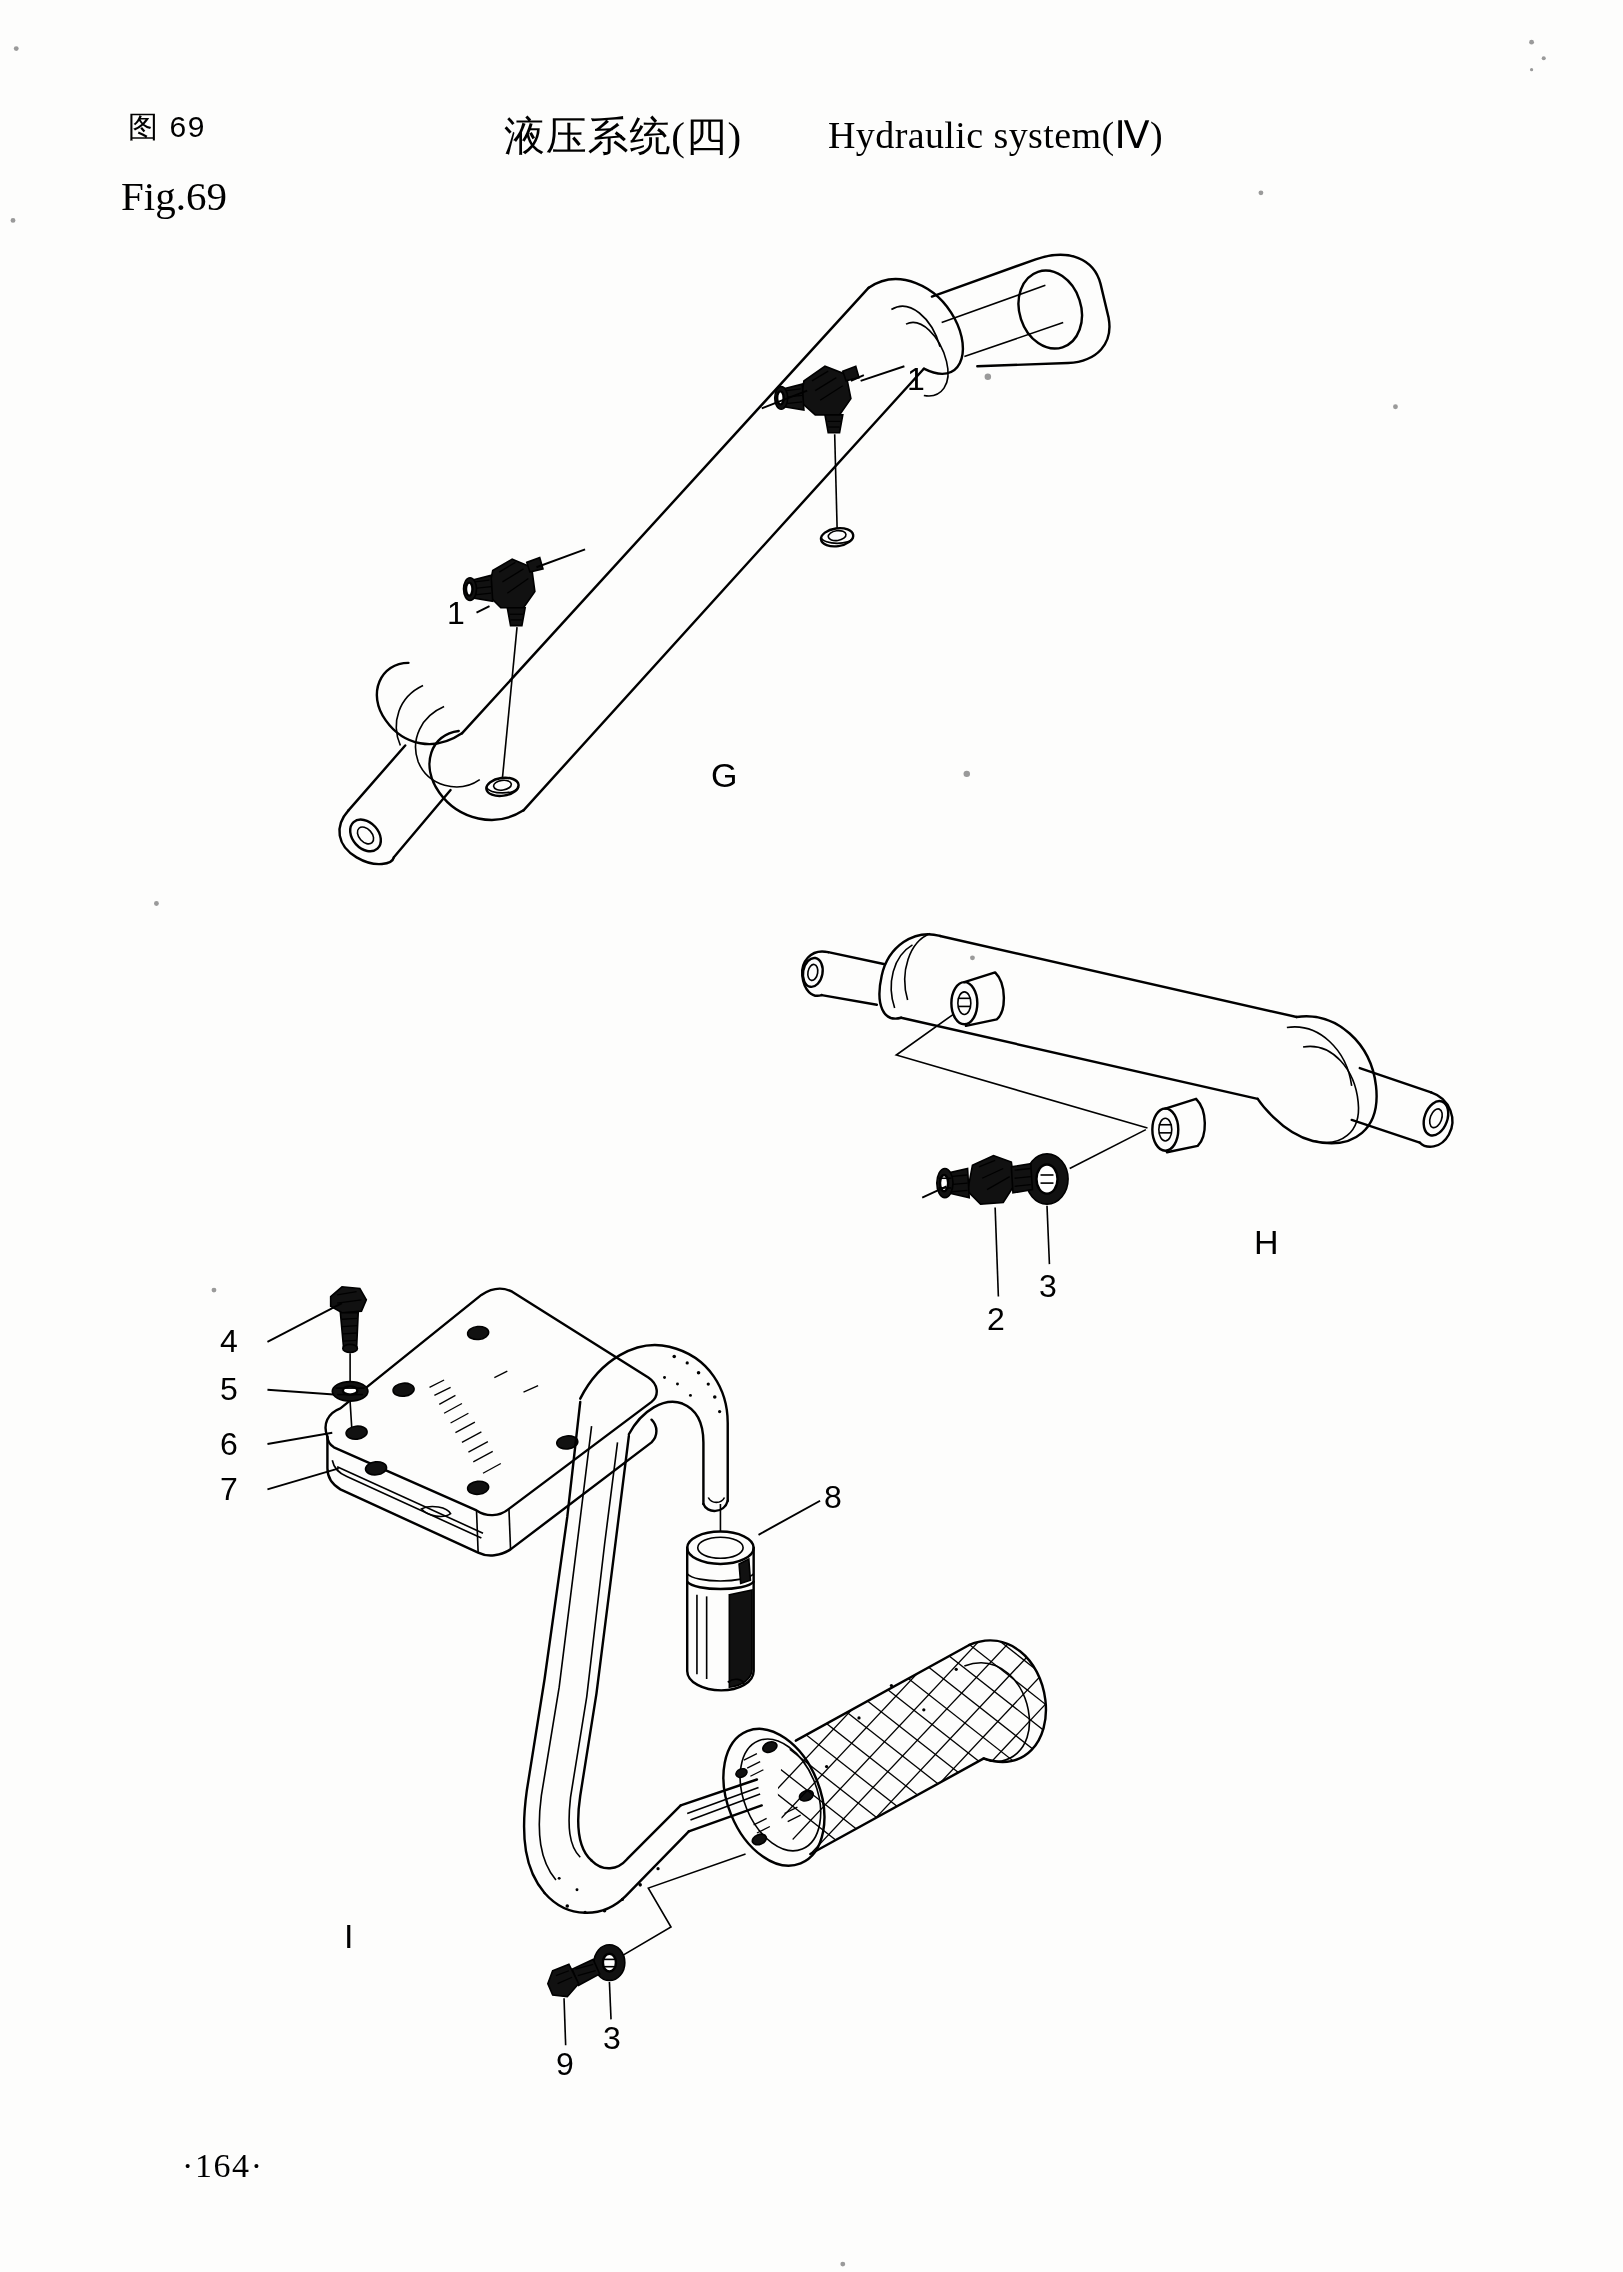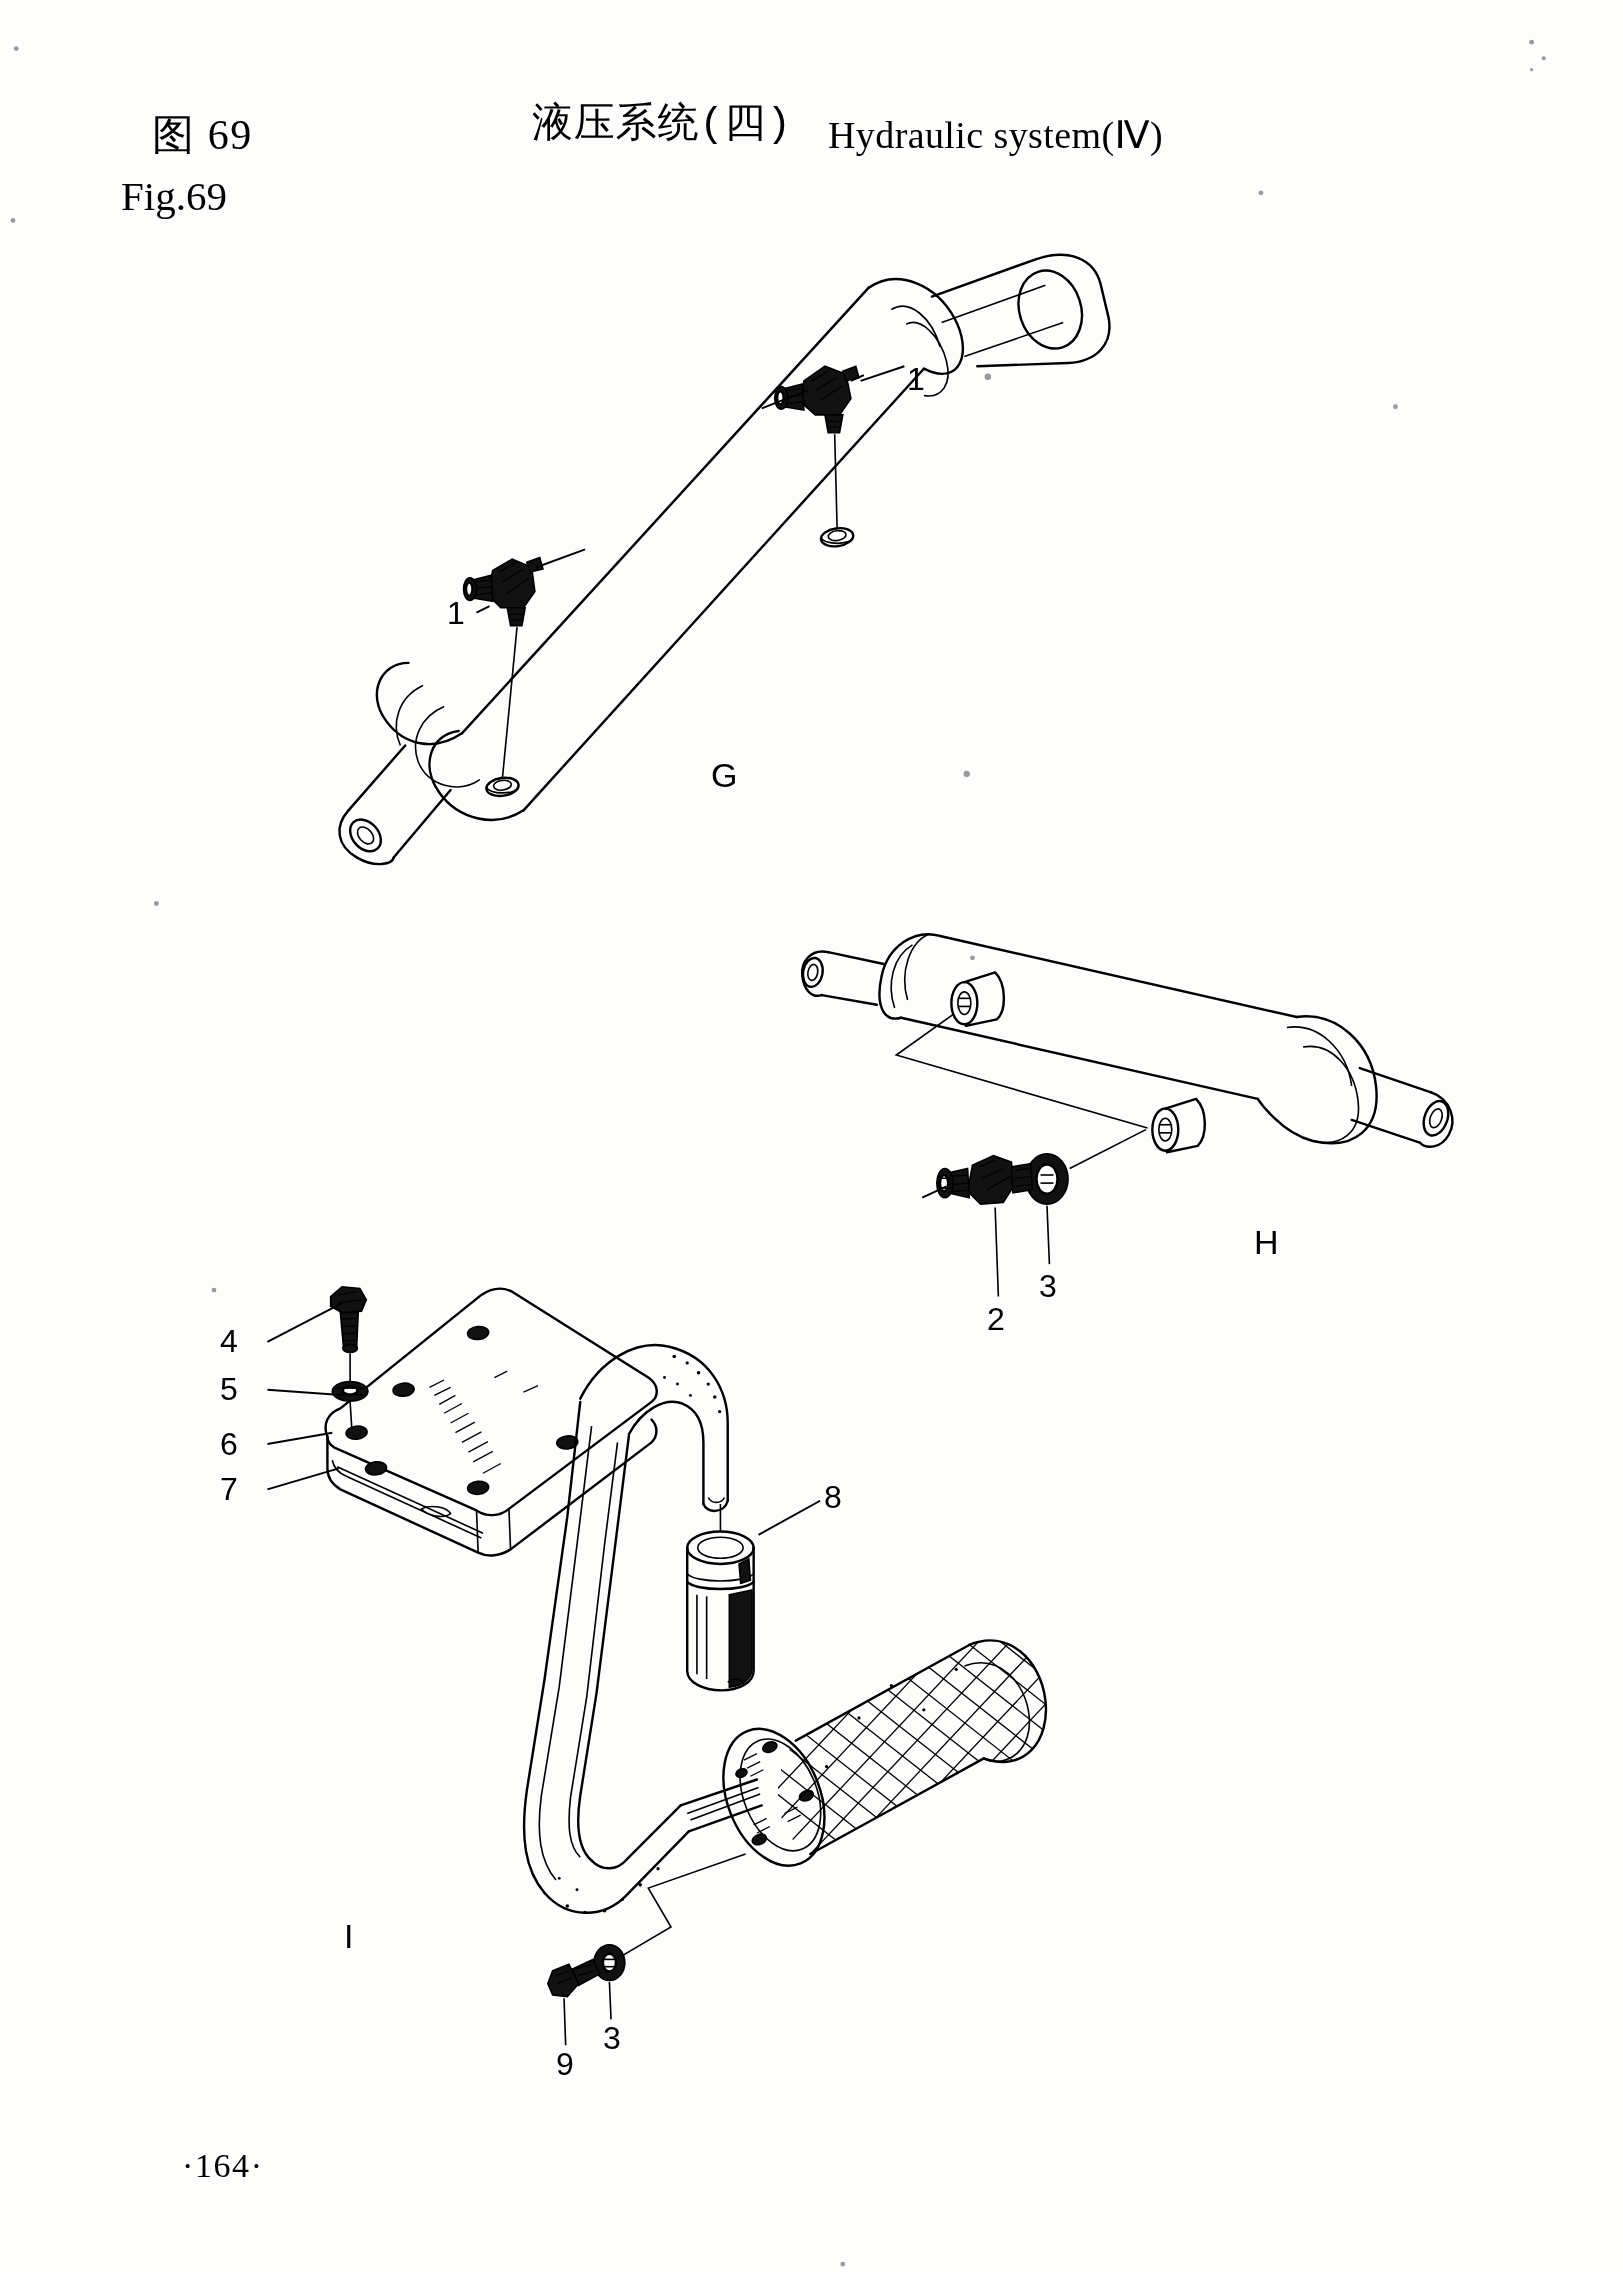--- a/index.html
+++ b/index.html
@@ -18,43 +18,41 @@
   .page {
     position: absolute;
     inset: 0;
     background: #fdfdfc;
   }
   
   .hdr-fig-cn {
     position: absolute;
     left: 128px;
     top: 107px;
-    font-size: 42px;
+    font-size: 30px;
     letter-spacing: 1.6px;
-    font-family: Liberation Serif, serif;
+    font-family: Liberation Sans, sans-serif;
     white-space: nowrap;
-    margin-left: 24px;
   }
   .hdr-fig-en {
     position: absolute;
     left: 121px;
     top: 172px;
     font-size: 41px;
     font-family: "Liberation Serif", serif;
     white-space: nowrap;
   }
   .hdr-title-cn {
     position: absolute;
     left: 504px;
-    top: 95px;
+    top: 109px;
     font-size: 41px;
     letter-spacing: 0.8px;
-    font-family: Liberation Mono, monospace;
+    font-family: Liberation Serif, serif;
     white-space: nowrap;
-    margin-left: 28px;
   }
   .hdr-title-en {
     position: absolute;
     left: 828px;
     top: 113px;
     font-size: 38px;
     font-family: "Liberation Serif", serif;
     white-space: nowrap;
     letter-spacing: 0.4px;
   }

